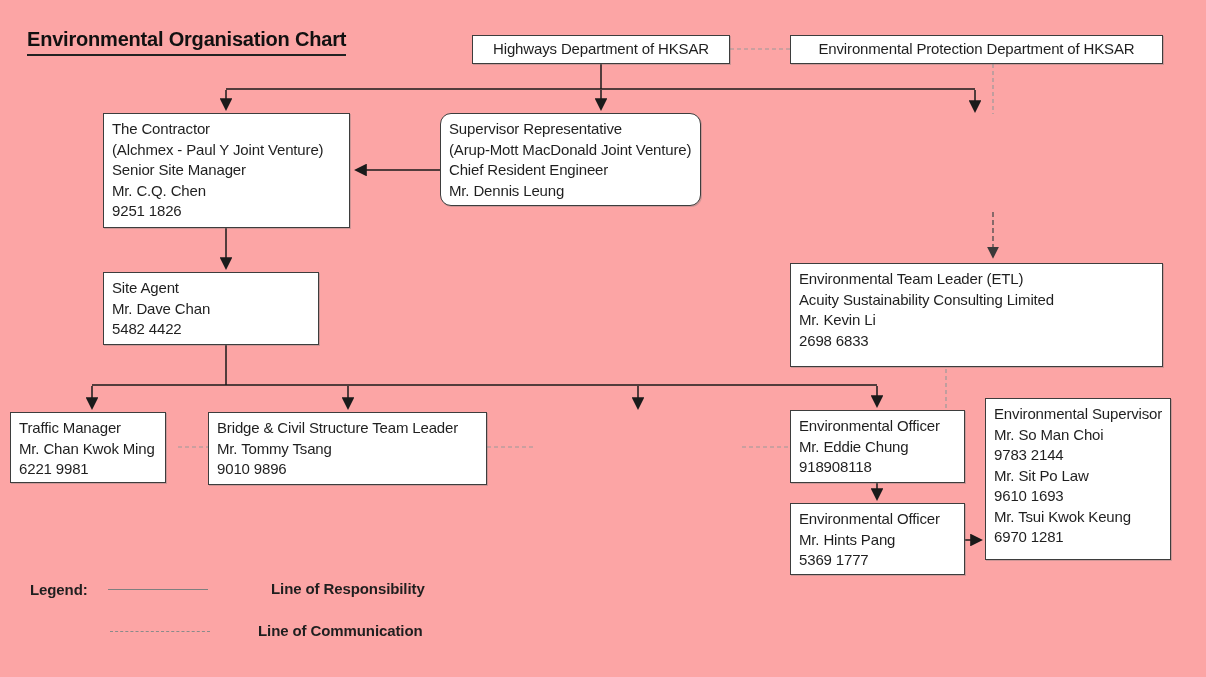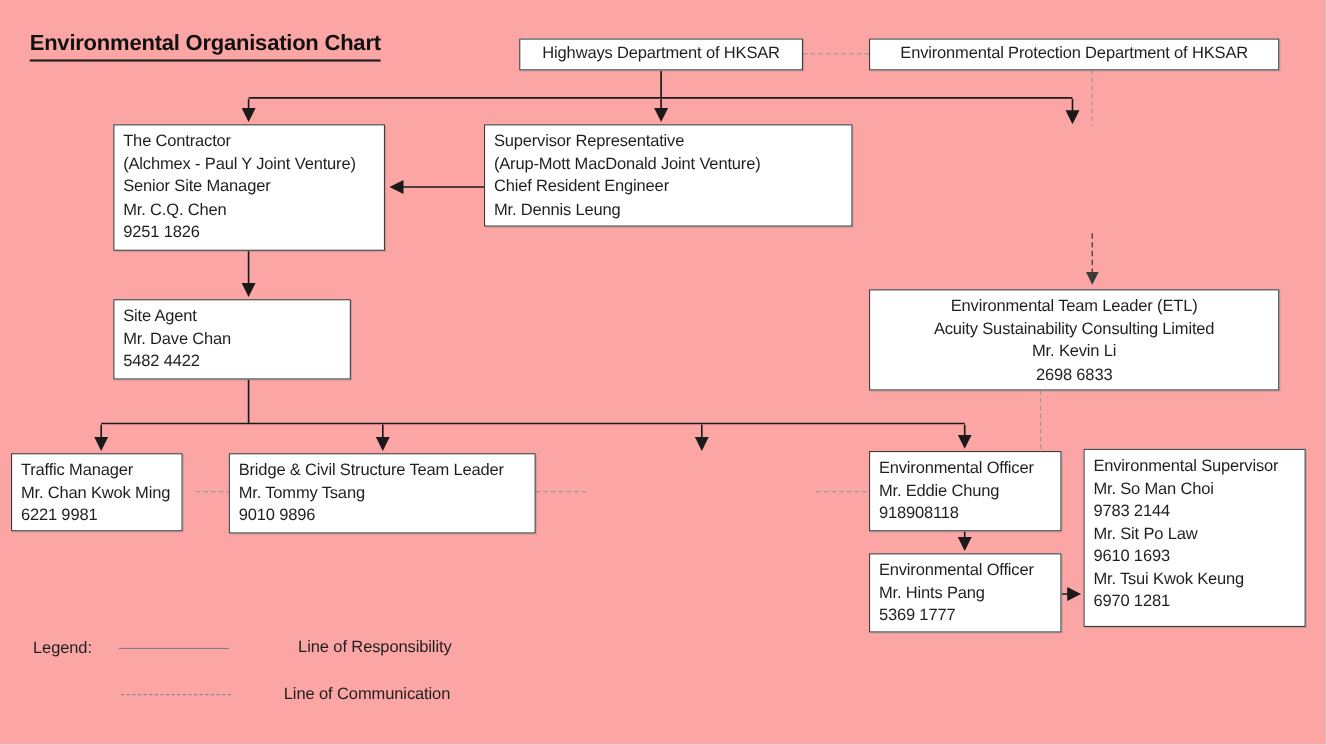--- a/index.html
+++ b/index.html
@@ -20,32 +20,32 @@
     padding:5px 8px;font-size:15px;line-height:20.5px;letter-spacing:-0.15px;
     display:flex;flex-direction:column;
     box-shadow:1px 1px 0 rgba(120,120,120,0.35);
   }
   .node span{white-space:nowrap;}
   .node.center{align-items:center;justify-content:center;padding:0;}
   
   .n-highways   {left:472px;top:35px;width:258px;height:29px;}
   .n-epd        {left:790px;top:35px;width:373px;height:29px;}
   .n-contractor {left:103px;top:113px;width:247px;height:115px;}
-  .n-suprep     {left:440px;top:113px;width:335px;height:93px;}
+  .n-suprep     {left:440px;top:113px;width:261px;height:93px;border-radius:11px;}
   .n-iec        {left:790px;top:115px;width:373px;height:95px;}
   .n-siteagent  {left:103px;top:272px;width:216px;height:73px;}
-  .n-etl        {left:790px;top:263px;width:373px;height:92px;align-items:center;}
+  .n-etl        {left:790px;top:263px;width:373px;height:104px;}
   .n-traffic    {left:10px; top:412px;width:156px;height:71px;}
   .n-bridge     {left:208px;top:412px;width:279px;height:73px;}
   .n-general    {left:535px;top:412px;width:207px;height:73px;}
   .n-eo1        {left:790px;top:410px;width:175px;height:73px;}
   .n-eo2        {left:790px;top:503px;width:175px;height:72px;}
-  .n-esup       {left:985px;top:408px;width:202px;height:162px;}
+  .n-esup       {left:985px;top:398px;width:186px;height:162px;}
   
-  .legend-text{position:absolute;font-size:15px;letter-spacing:-0.1px;color:#1f1f1f;}
+  .legend-text{position:absolute;font-size:15px;letter-spacing:-0.1px;color:#1f1f1f;font-weight:bold;}
   #legend-label{left:30px;top:581px;}
   #legend-resp-label{left:258px;top:580px;margin-left:13px;}
   #legend-comm-label{left:258px;top:622px;}
   #legend-solid-line{position:absolute;left:108px;top:589px;width:100px;border-top:1.5px solid #7f7f7f;}
   #legend-dashed-line{position:absolute;left:110px;top:631px;width:100px;border-top:1px dashed #8a8a8a;}
 </style>
 </head>
 <body>
 
 <div id="stage">

